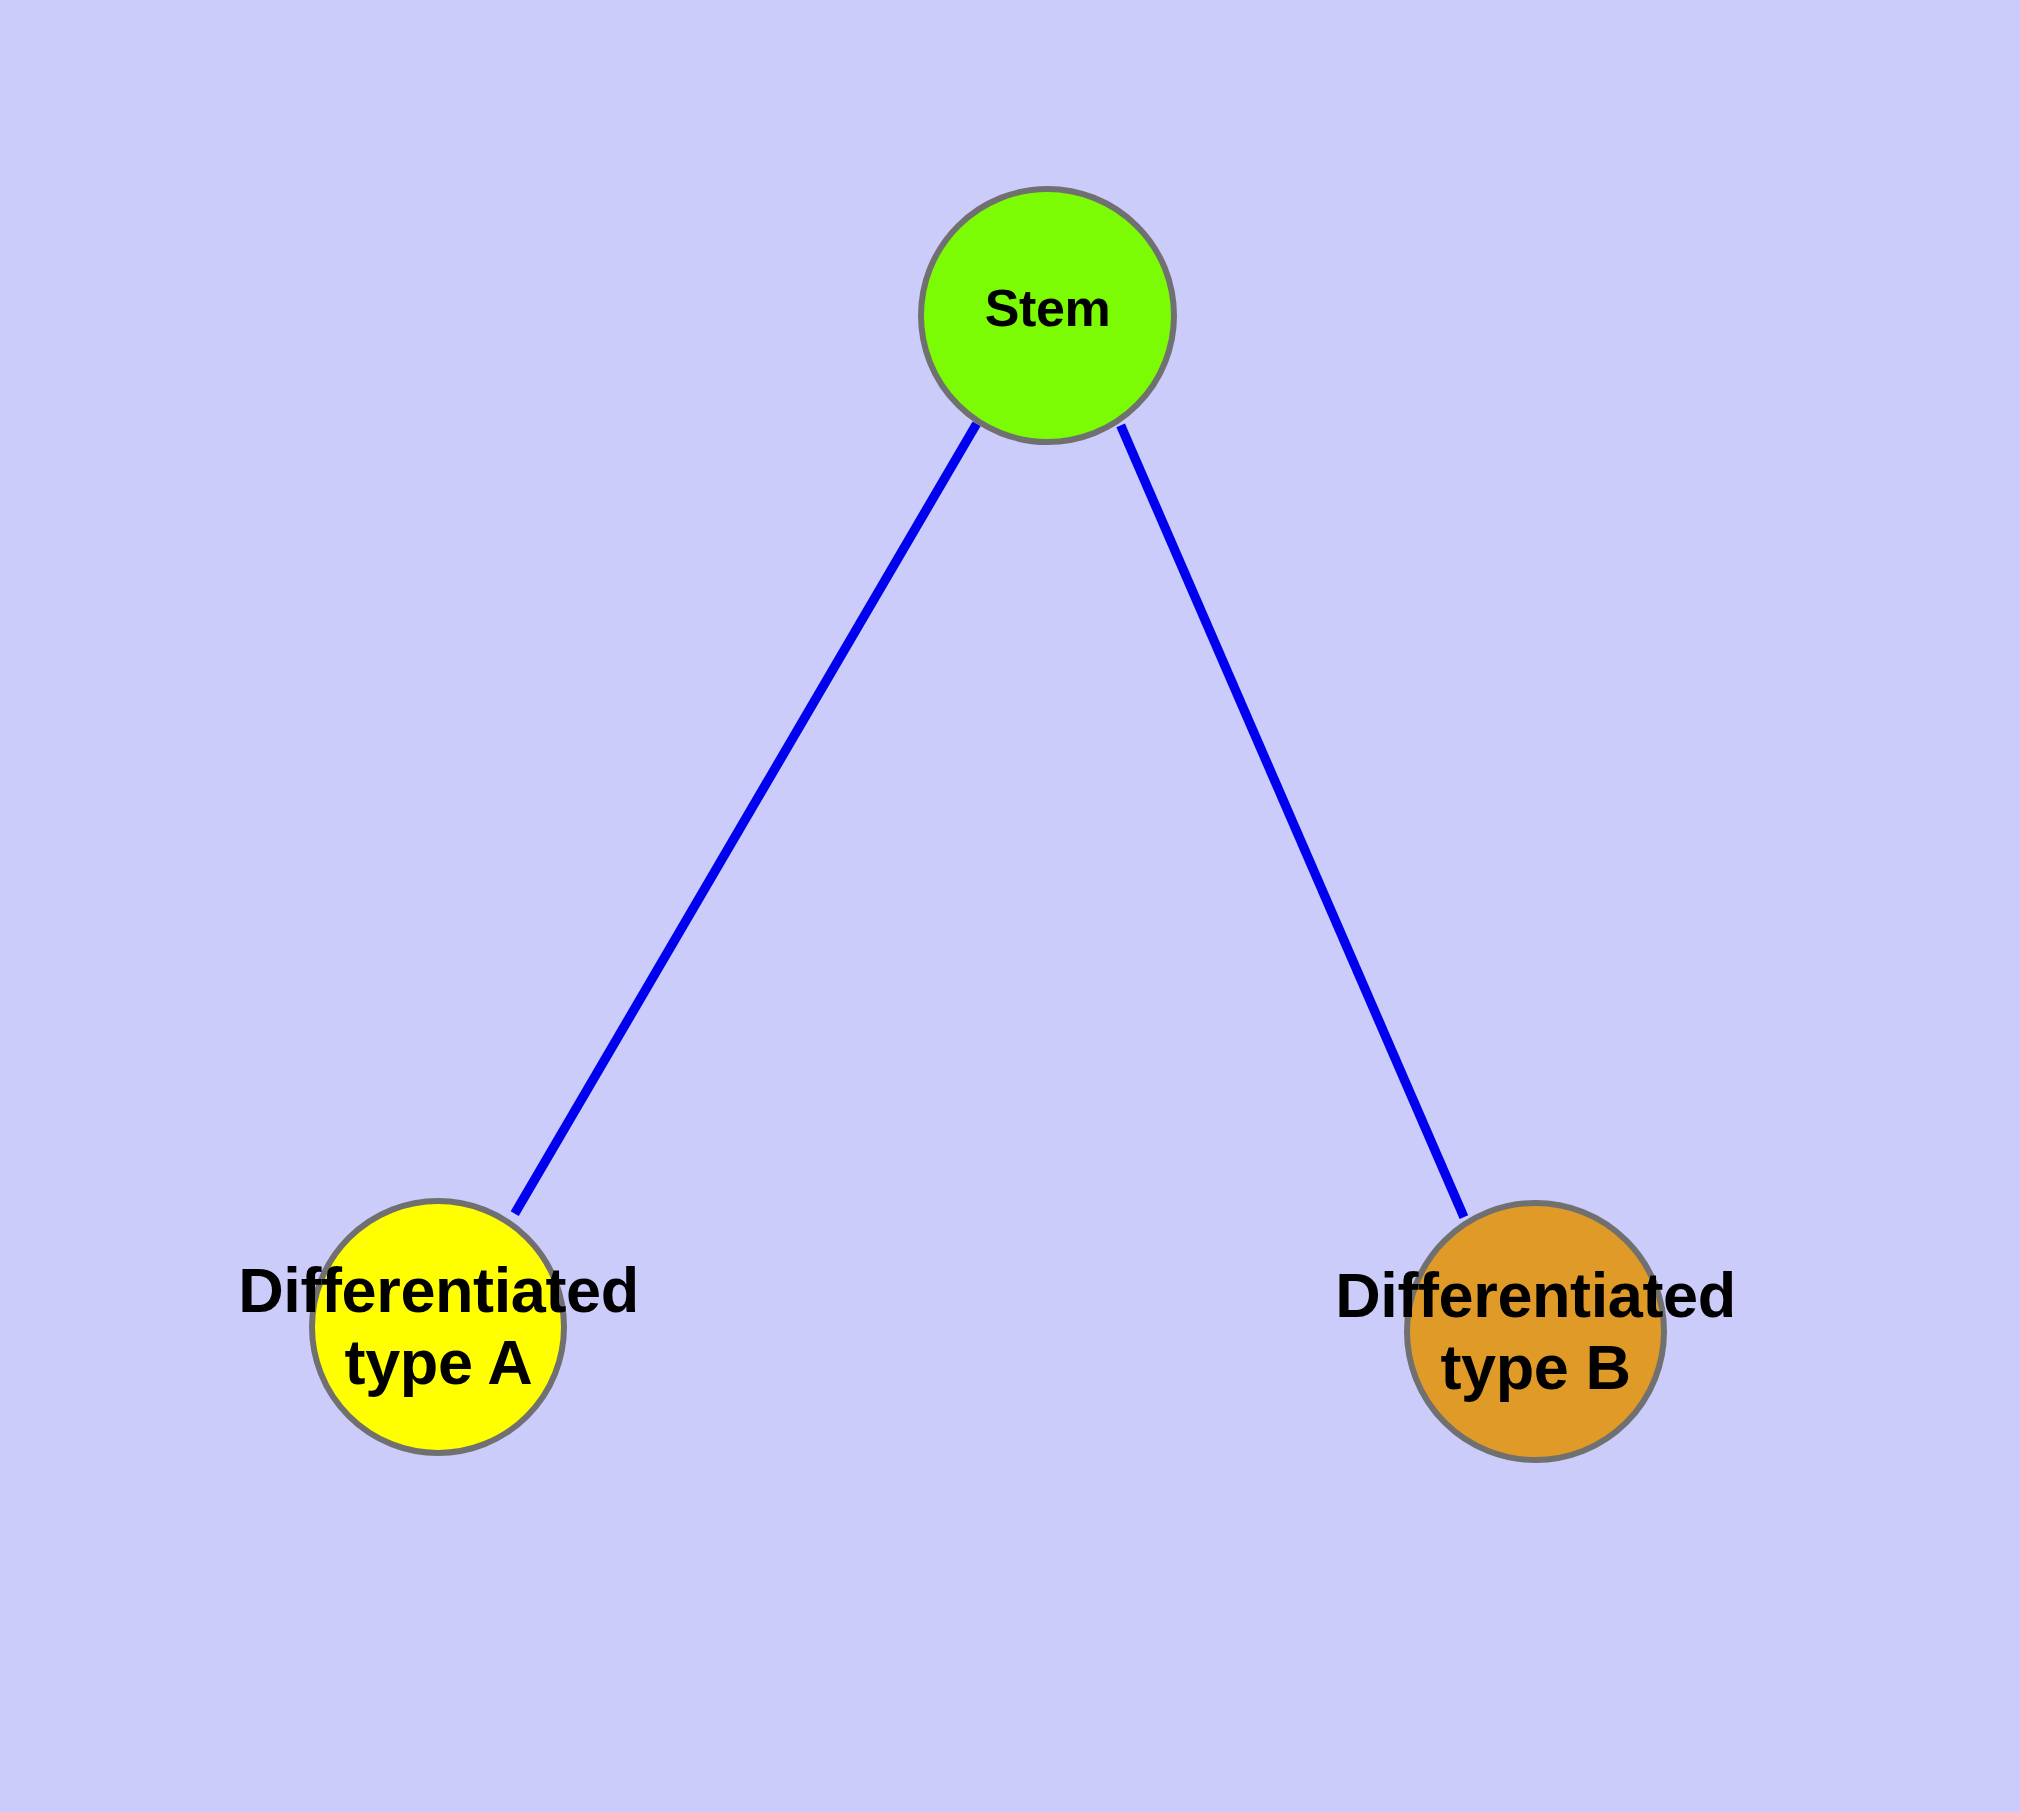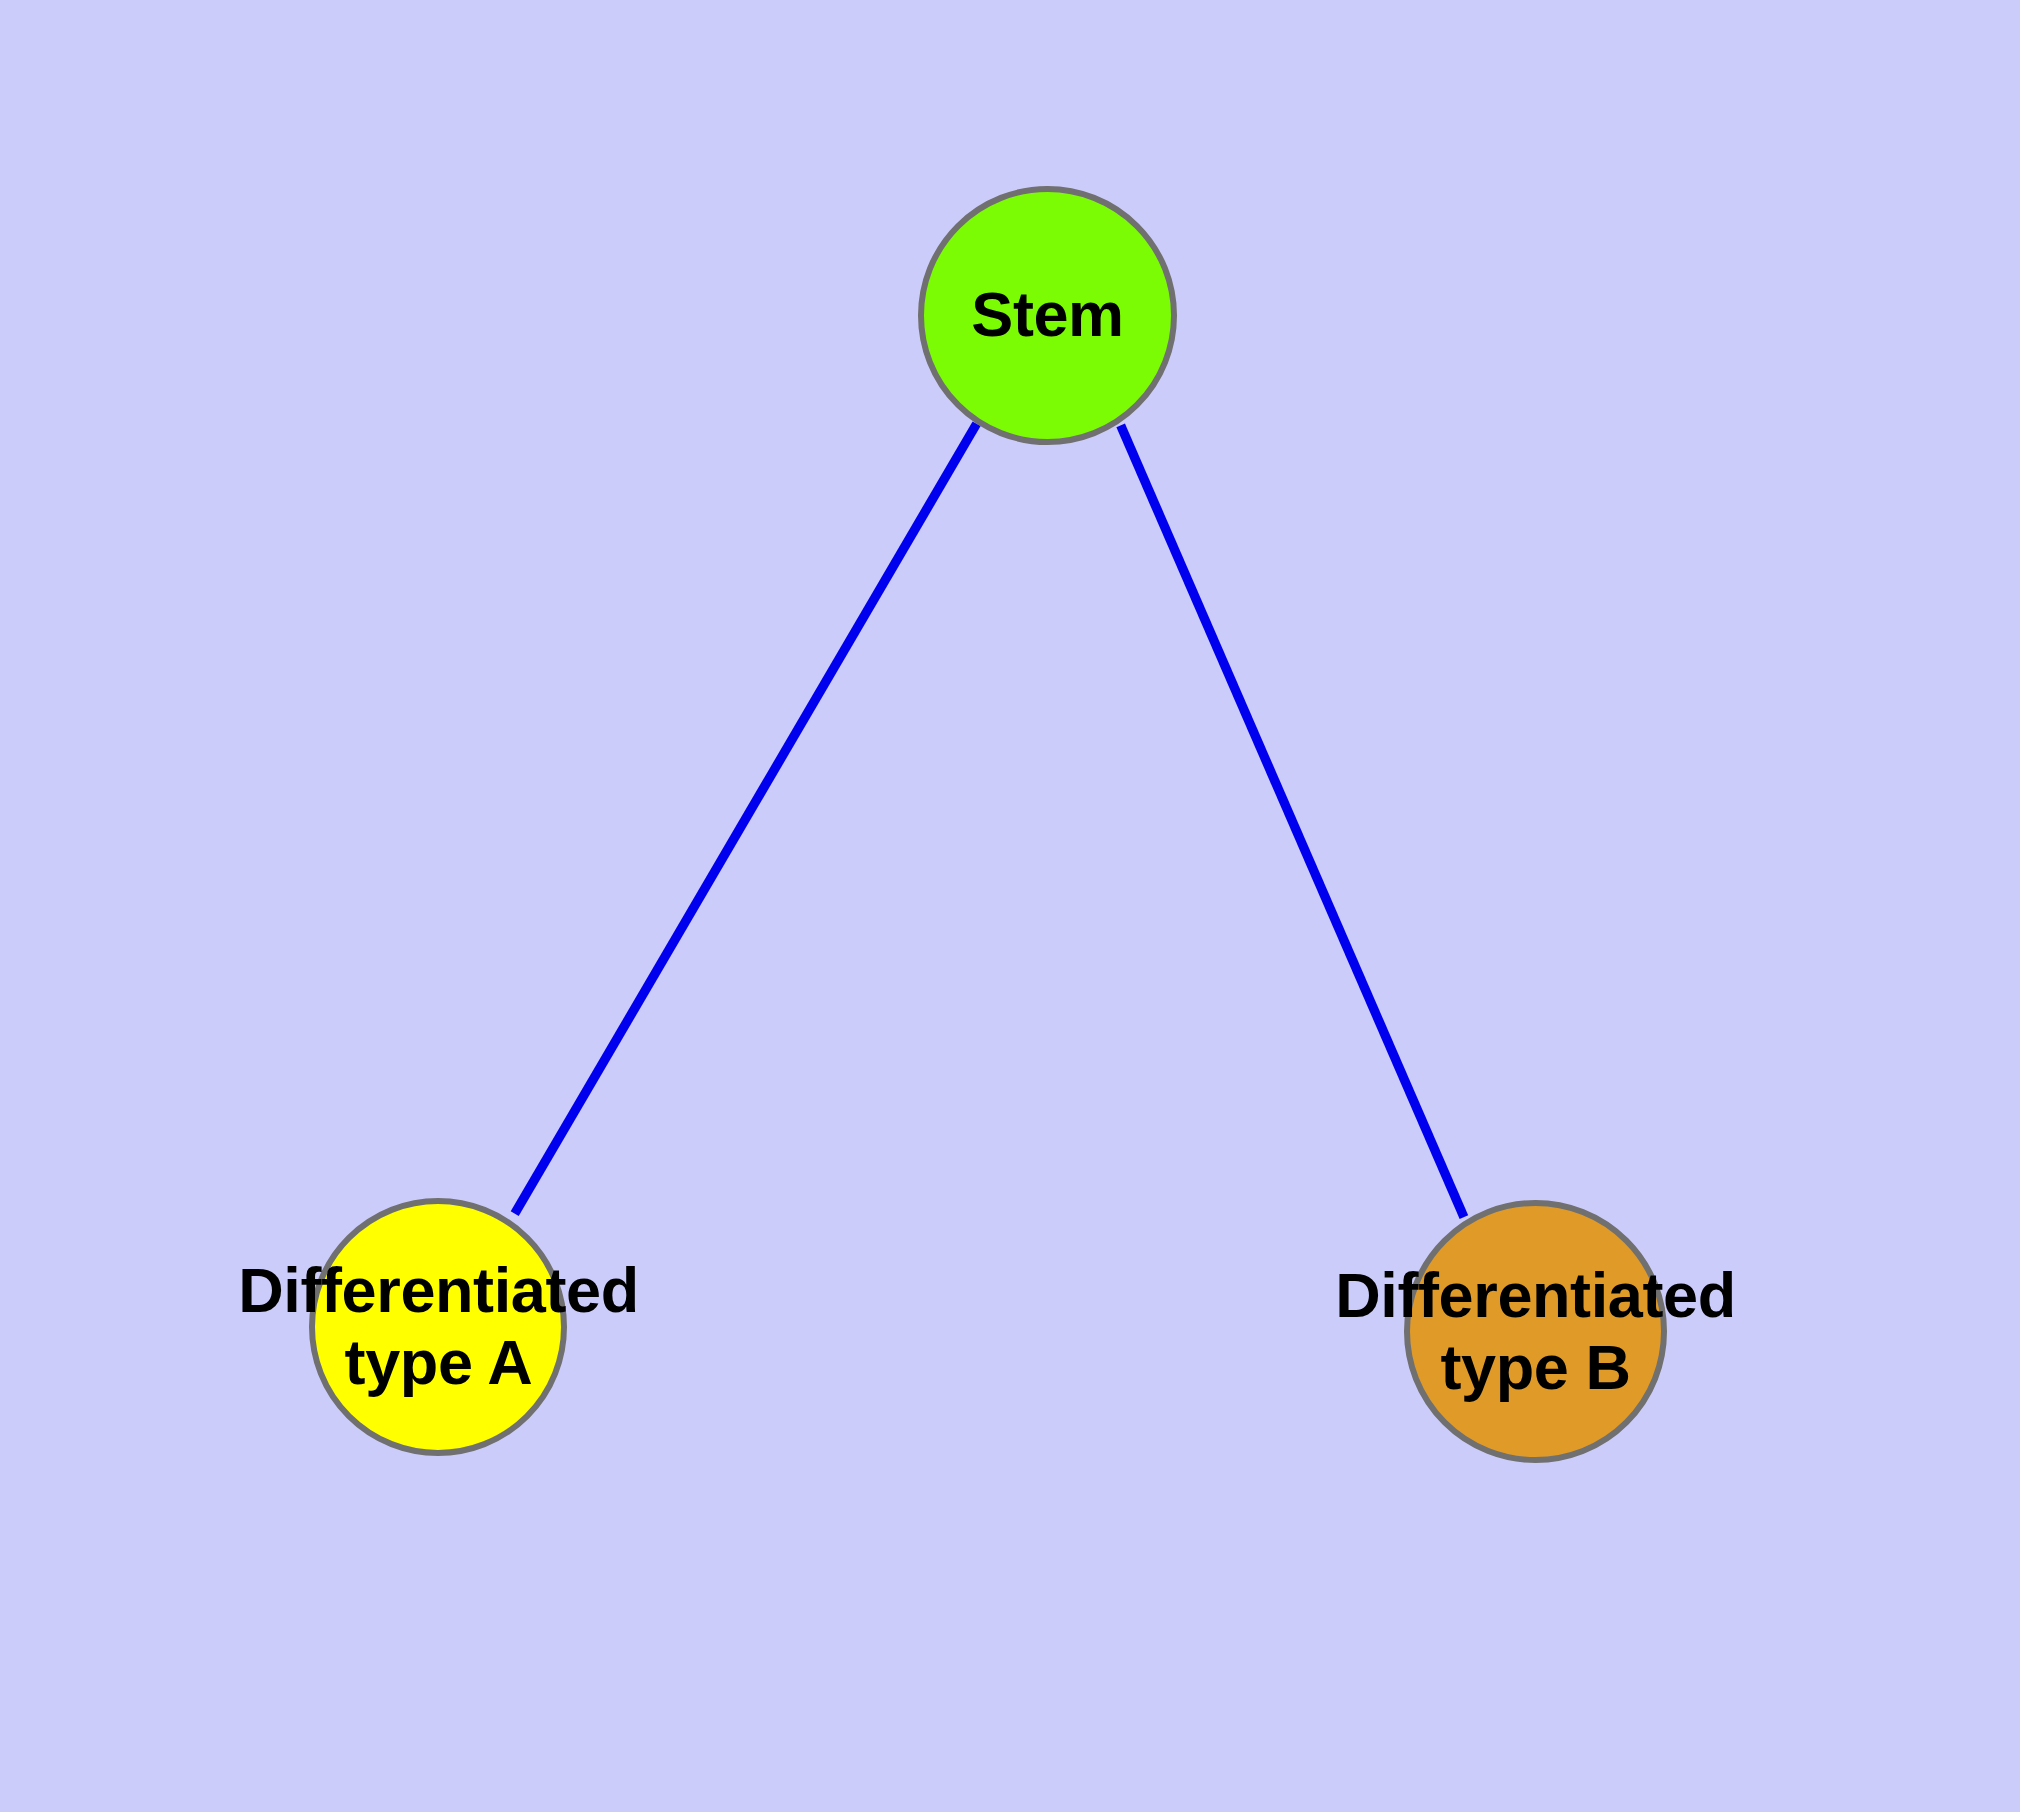--- a/index.html
+++ b/index.html
@@ -56,21 +56,21 @@
     text-align: center;
     line-height: 1.14;
     white-space: pre-line;
     pointer-events: none;
     letter-spacing: -0.4px;
   }
   #label-stem {
     left: 793px;
     top: 266px;
     width: 509px;
-    font-size: 63px;
+    font-size: 52px;
   }
   #label-type-a {
     left: 163px;
     top: 1242px;
     width: 551px;
     font-size: 63px;
   }
   #label-type-b {
     left: 1262px;
     top: 1246px;

